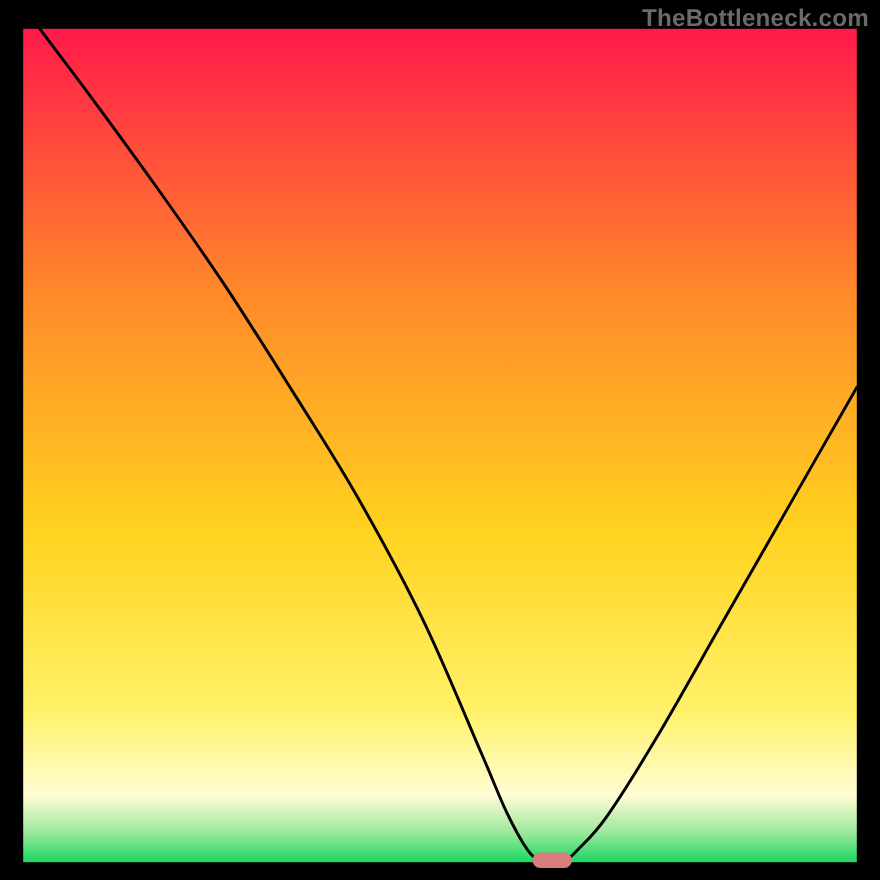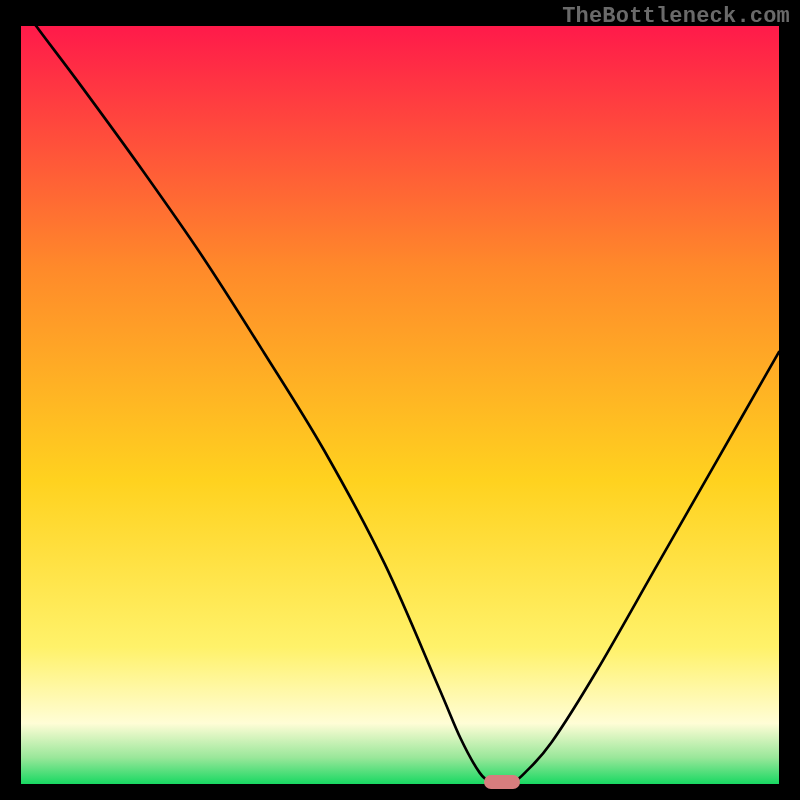--- a/index.html
+++ b/index.html
@@ -13,21 +13,21 @@
   .frame {
     position: relative;
     width: 800px;
     height: 800px;
     background: #000;
   }
   .watermark {
     position: absolute;
     top: 4px;
     right: 10px;
-    font-family: Liberation Mono, monospace;
+    font-family: Liberation Sans, sans-serif;
     font-weight: 600;
     font-size: 22px;
     color: #6a6a6a;
     letter-spacing: 0.2px;
     z-index: 3;
   }
   svg.plot {
     position: absolute;
     left: 21px;
     top: 26px;

